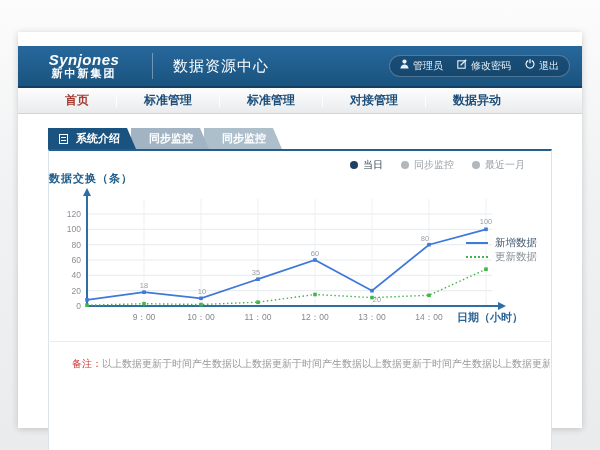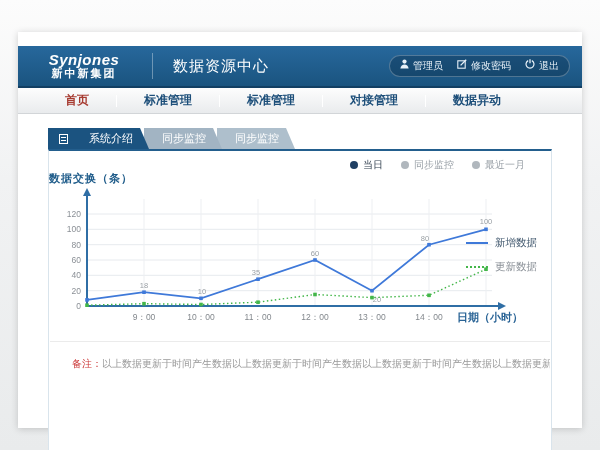--- a/index.html
+++ b/index.html
@@ -39,24 +39,24 @@
     background:linear-gradient(180deg,#fdfdfd,#e9ebed);
     border-bottom:1px solid #d2d5d8; padding-left:20px;
   }
   .nav-item { font-size:12px; font-weight:bold; color:#1c4e79; padding:0 27px; cursor:pointer; }
   .nav-item.active { color:#a73c32; }
   .nav-sep { width:1px; height:12px; background:#c6cacd; border-right:1px solid #fff; }
   
   .content { padding:14px 30px 0 30px; }
   .tabs { display:flex; height:21px; }
   .tab {
-    height:21px; line-height:21px; color:#fff; font-size:11px; font-weight:normal;
+    height:21px; line-height:21px; color:#fff; font-size:11px; font-weight:bold;
     padding:0 16px 0 11px; cursor:pointer;
     clip-path:polygon(0 0, calc(100% - 9px) 0, 100% 100%, 0 100%);
-    display:flex; align-items:center; gap:21px;
+    display:flex; align-items:center; gap:8px;
   }
   .tab.active { background:#1b5380; z-index:3; position:relative; }
   .tab.t2 { background:#a2b4c3; margin-left:-5px; z-index:2; position:relative; padding-left:18px; }
   .tab.t3 { background:#aebfcc; margin-left:-5px; z-index:1; position:relative; padding-left:18px; }
   .tab-icon { width:9px; height:10px; border:1px solid #fff; position:relative; }
   .tab-icon::before, .tab-icon::after {
     content:""; position:absolute; left:1px; right:1px; height:1px; background:#fff;
   }
   .tab-icon::before { top:2px; } .tab-icon::after { top:5px; }
   
@@ -64,21 +64,21 @@
     position:relative; height:305px;
     border:1px solid #d9e4ec; border-top:2px solid #235e8d; background:#fff;
   }
   .filters { position:absolute; top:7px; right:26px; display:flex; gap:18px; }
   .filter { display:flex; align-items:center; gap:5px; font-size:10px; color:#9aa1a8; cursor:pointer; }
   .filter .dot { width:8px; height:8px; border-radius:50%; background:#b0b7bd; }
   .filter.selected { color:#2b3a4a; }
   .filter.selected .dot { background:#1f3f63; }
   .ylabel { position:absolute; top:20px; left:0; font-size:11px; font-weight:bold; color:#1f5c8a; letter-spacing:1px; }
   .chart-svg { position:absolute; top:36px; left:8px; }
-  .legend { position:absolute; top:85px; right:14px; display:flex; flex-direction:column; gap:10px; }
+  .legend { position:absolute; top:85px; right:14px; display:flex; flex-direction:column; }
   .legend-entry { display:flex; align-items:center; gap:7px; cursor:pointer; }
   .legend-line { width:22px; height:0; }
   .legend-line.solid { border-top:2px solid #3f79d9; }
   .legend-line.dotted { border-top:2px dotted #43b649; }
   .legend-label { font-size:10.5px; color:#41586e; }
   .legend-entry:nth-child(2) .legend-label { color:#8a9097; }
   .note {
     position:absolute; left:1px; right:1px; top:190px;
     border-top:1px solid #ebebeb; padding:15px 22px 0 22px;
     font-size:10px; color:#9a9a9a; line-height:1.4;

